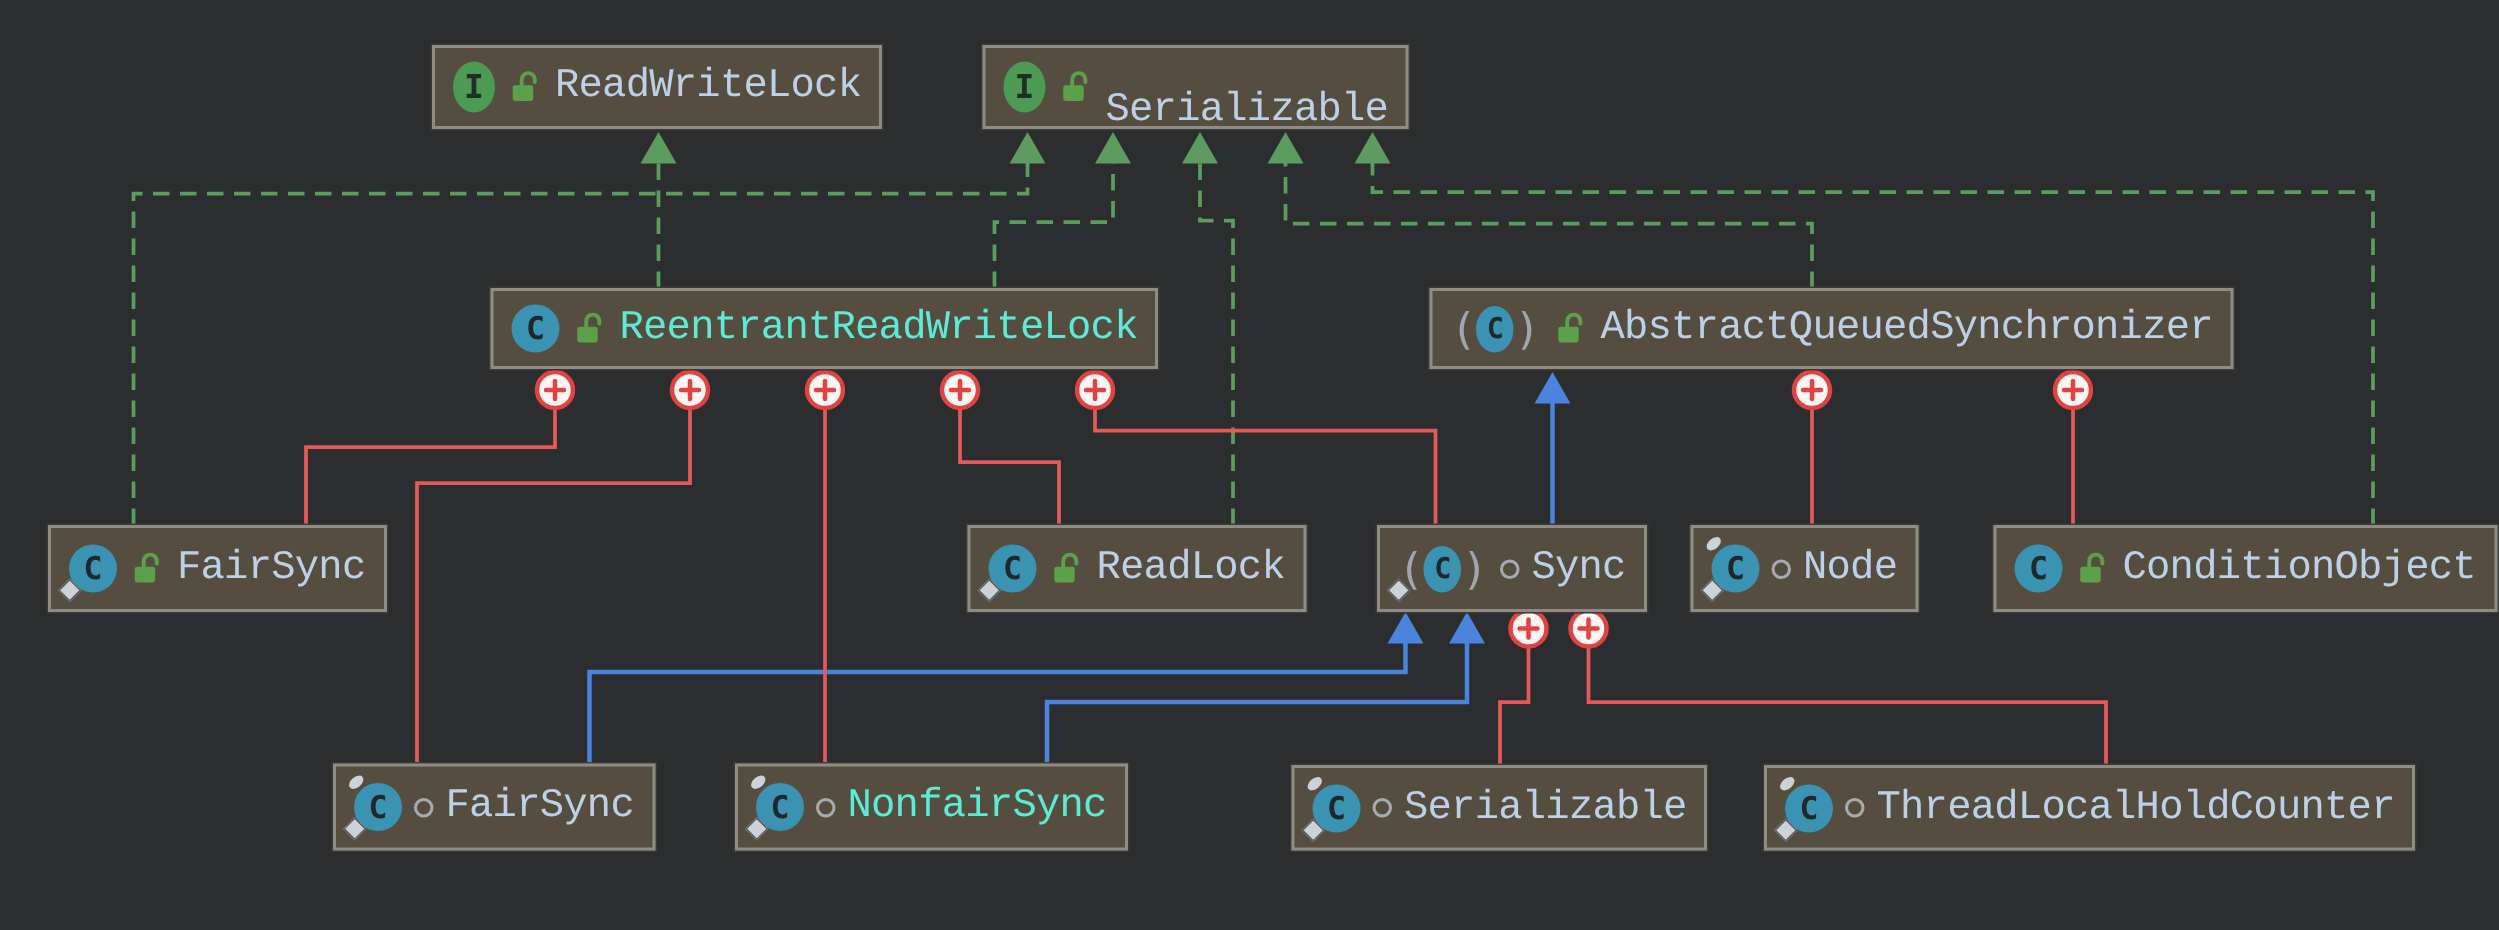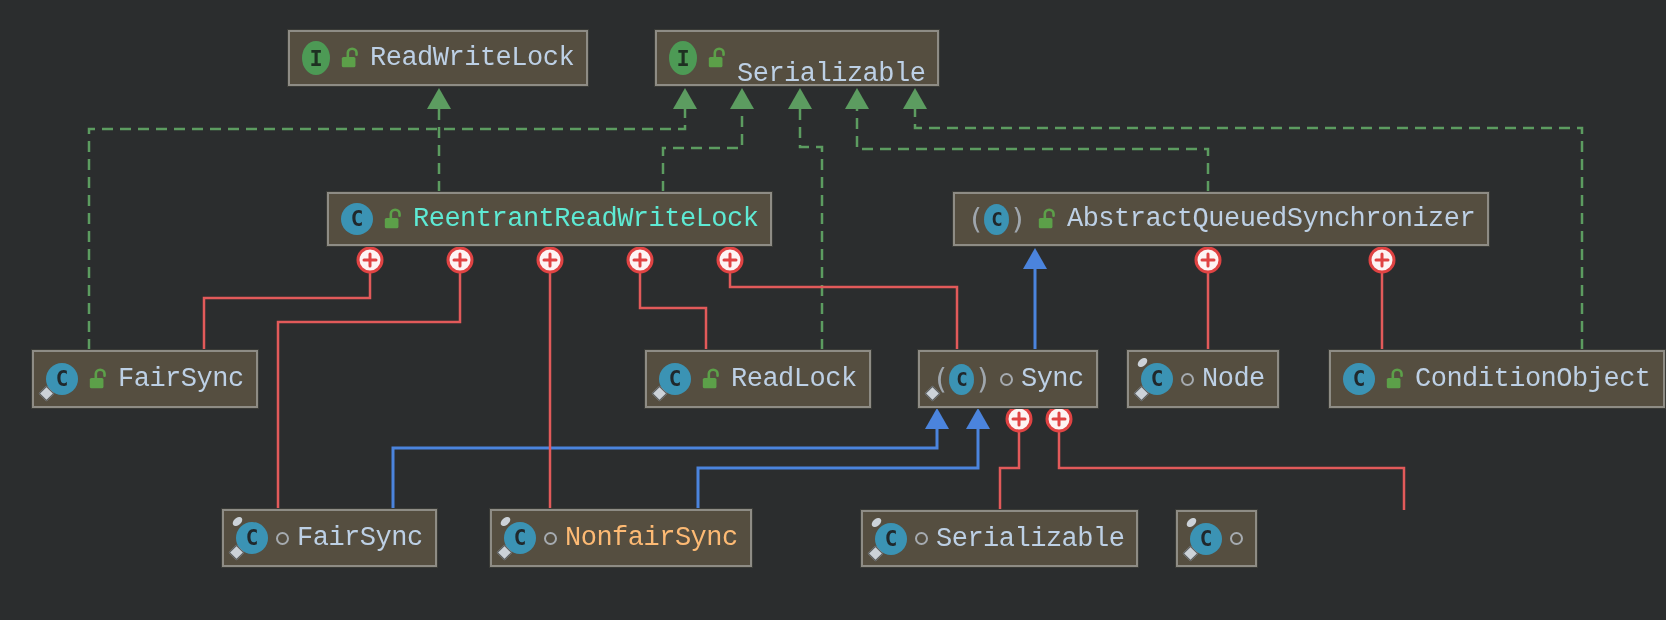--- a/index.html
+++ b/index.html
@@ -233,33 +233,34 @@
         <span class="pkg-circle" style="border-color: rgb(166, 171, 176);"></span>
         <span class="uml-label" style="color: rgb(189, 208, 229);">FairSync</span>
       </div>
       <div class="uml-node" style="left: 490px; top: 509px; height: 58px;">
         <span class="icon-wrap">
           <span class="circle-icon class-circle" style="background: rgb(59, 147, 180);">C</span>
           <span class="static-diamond" style="background: rgb(204, 210, 216);"></span>
           <span class="final-oval" style="background: rgb(204, 210, 216);"></span>
         </span>
         <span class="pkg-circle" style="border-color: rgb(166, 171, 176);"></span>
-        <span class="uml-label" style="color: #fdba74; text-align: right;">NonfairSync</span>
+        <span class="uml-label" style="color: #5eead4; text-align: right;">NonfairSync</span>
       </div>
       <div class="uml-node" style="left: 861px; top: 510px; height: 57px;">
         <span class="icon-wrap">
           <span class="circle-icon class-circle" style="background: rgb(59, 147, 180);">C</span>
           <span class="static-diamond" style="background: rgb(204, 210, 216);"></span>
           <span class="final-oval" style="background: rgb(204, 210, 216);"></span>
         </span>
         <span class="pkg-circle" style="border-color: rgb(166, 171, 176);"></span>
         <span class="uml-label" style="color: rgb(189, 208, 229);">Serializable</span>
       </div>
       <div class="uml-node" style="left: 1176px; top: 510px; height: 57px;">
         <span class="icon-wrap">
           <span class="circle-icon class-circle" style="background: rgb(59, 147, 180);">C</span>
           <span class="static-diamond" style="background: rgb(204, 210, 216);"></span>
           <span class="final-oval" style="background: rgb(204, 210, 216);"></span>
         </span>
         <span class="pkg-circle" style="border-color: rgb(166, 171, 176);"></span>
+        <span class="uml-label" style="color: rgb(189, 208, 229);">ThreadLocalHoldCounter</span>
       </div>
     </div>
 </div>
 
 </body></html>

